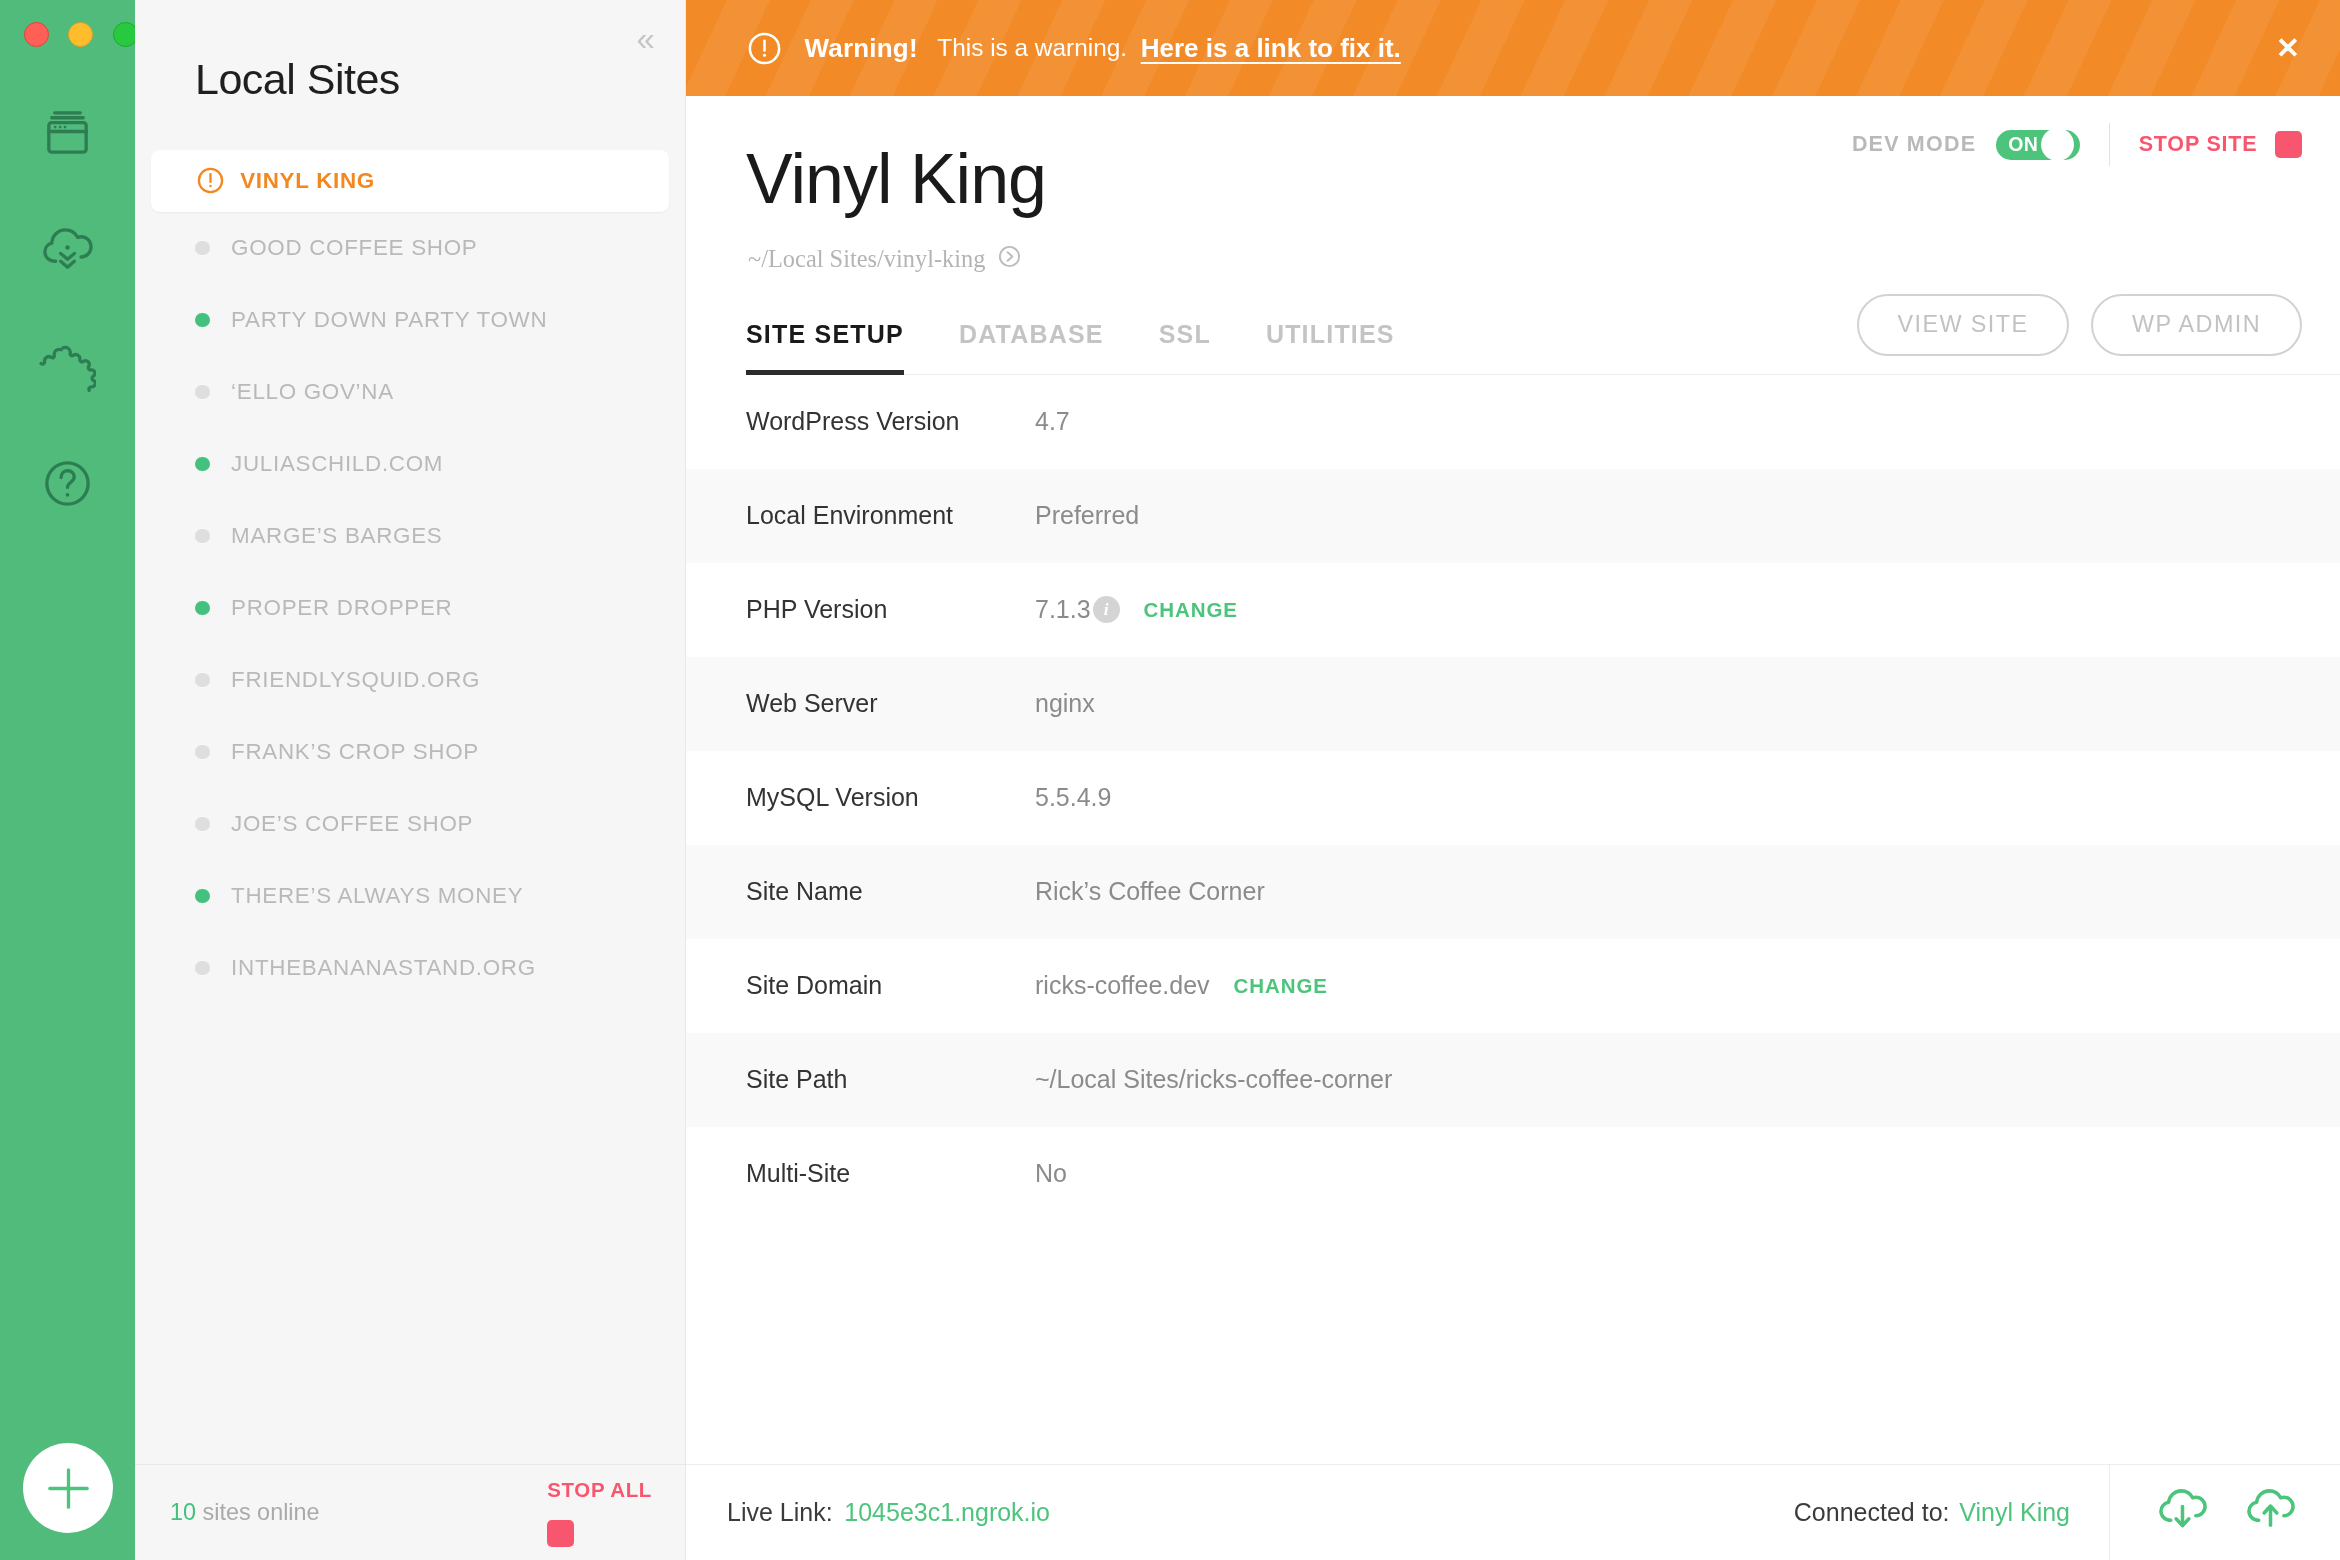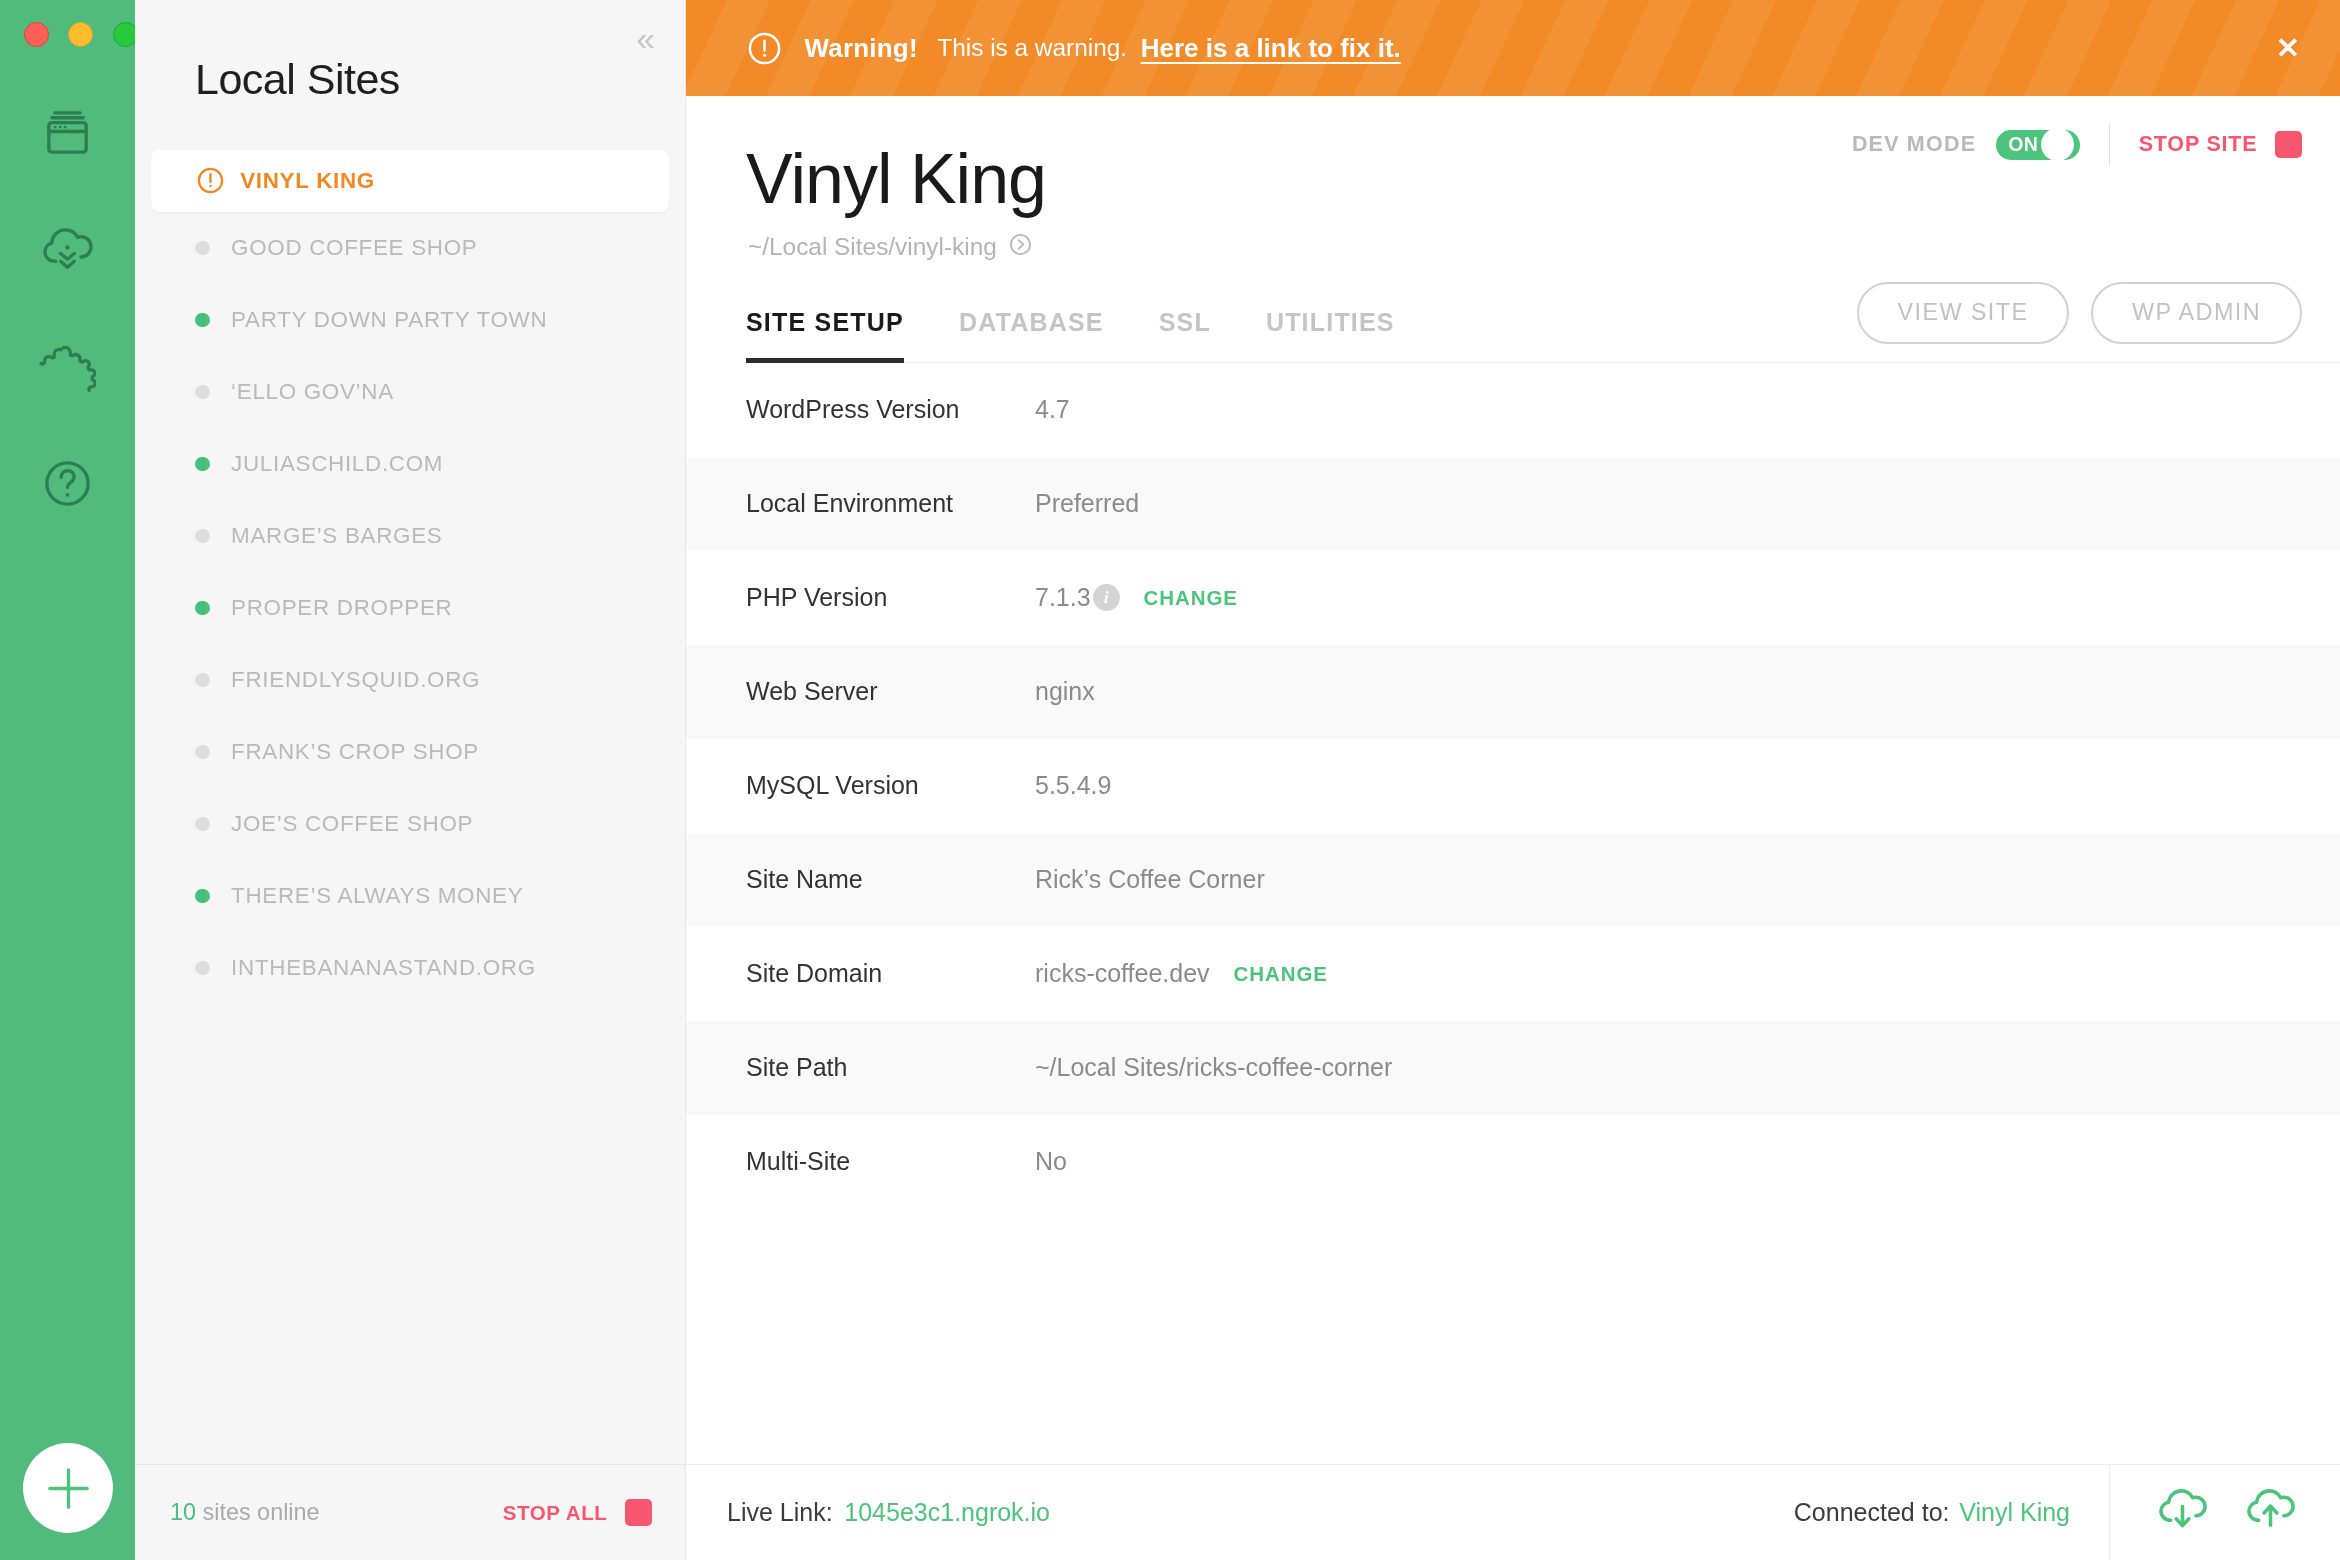--- a/index.html
+++ b/index.html
@@ -136,21 +136,21 @@
     border-top: 1px solid #e8e8e8;
     display: flex;
     align-items: center;
     padding: 0 33px 0 35px;
     font-size: 23.4px;
     color: #aaaaaa;
     justify-content: space-between;
     background: #f6f6f6;
   }
   .count-num { color: #45c17f; }
-  .stopall-wrap { display:flex; align-items:center; gap: 17.6px; }
+  .stopall-wrap { display:flex; align-items:flex-start; gap: 17.6px; flex-direction: column; }
   .stopall-label {
     color: #f8566f; font-weight: 700; font-size: 20.5px; letter-spacing: 0.6px;
   }
   .stop-square { width: 27px; height: 27px; border-radius: 4.9px; background: #f8566f; }
 
   
   .main {
     flex: 1 1 auto;
     position: relative;
     display: flex;
@@ -209,22 +209,22 @@
   .h1 {
     font-size: 70px;
     color: #1a1a1a;
     font-weight: 400;
     letter-spacing: -1px;
     margin: 47px 0 0 60px;
     line-height: 1.05;
   }
   .path-row {
     display: flex; align-items: center; gap: 11.7px;
-    margin: 15px 0 0 62px;
-    color: #b4b4b4; font-size: 24.4px;
+    margin: 27px 0 0 62px;
+    color: #b4b4b4; font-size: 24.4px; font-family: Liberation Serif, serif;
   }
   .tabs {
     display: flex; align-items: flex-end; gap: 0;
     margin: 45px 0 0 60px;
     border-bottom: 1px solid #ededed;
     padding-right: 0;
     position: relative;
   }
   .tab {
     font-size: 25px; font-weight: 700; letter-spacing: 1.2px;

